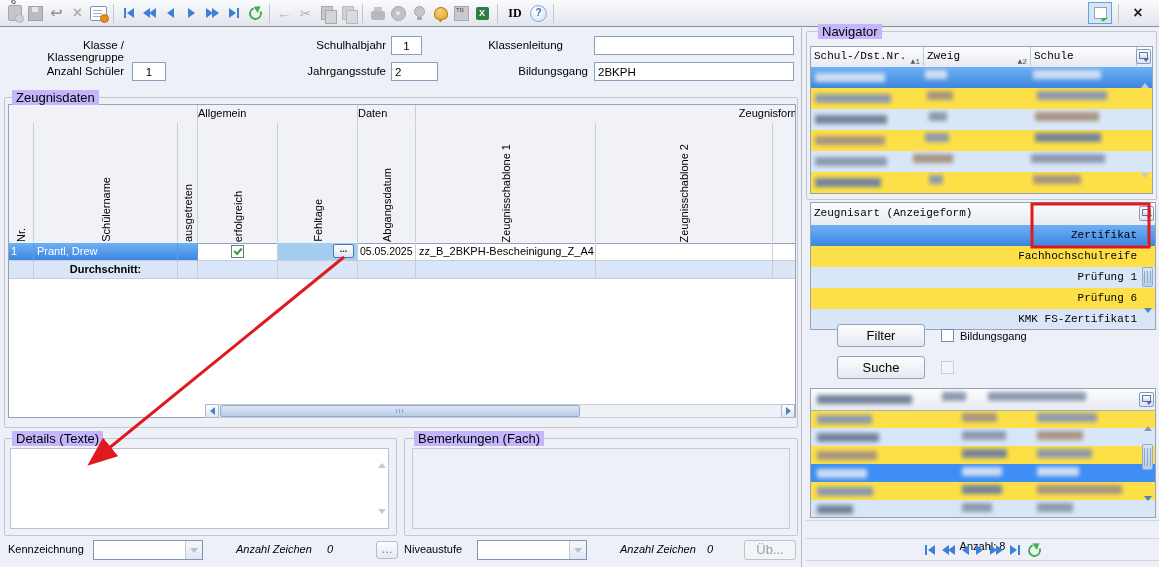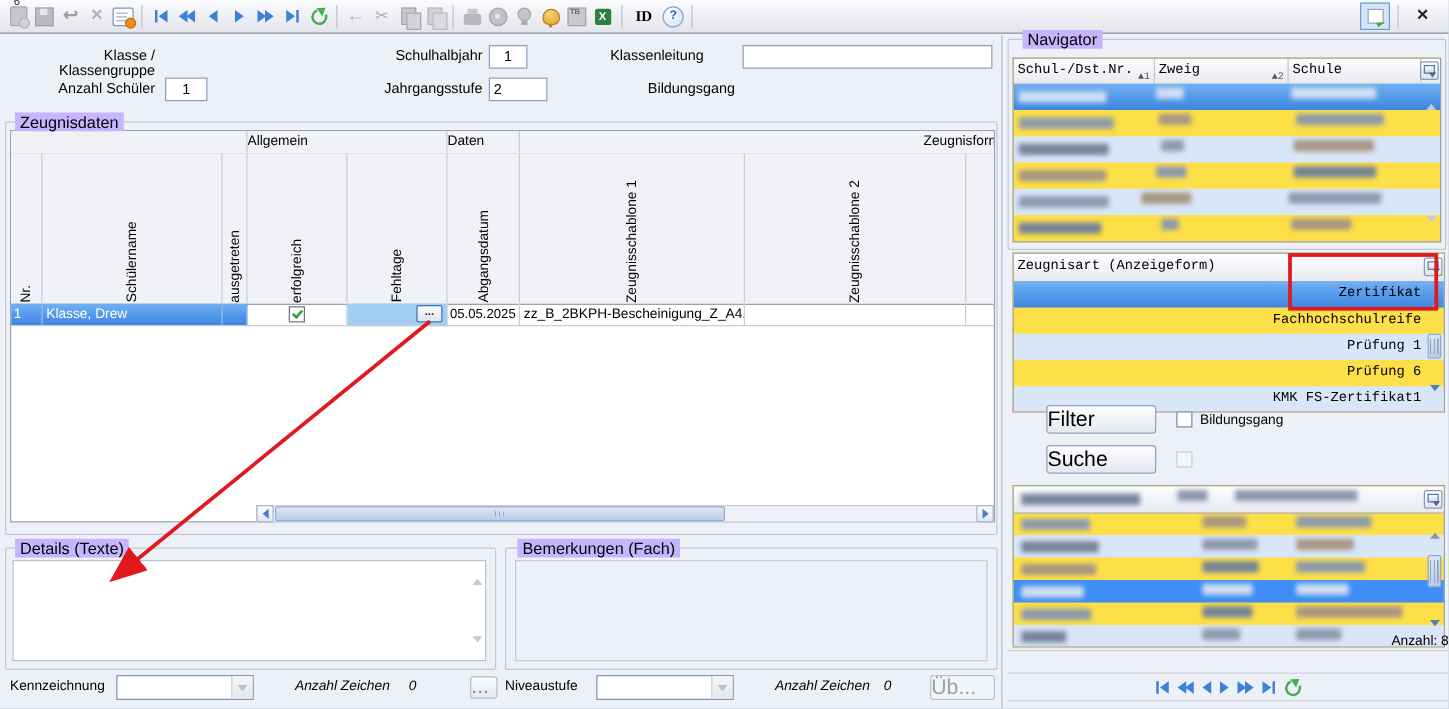--- a/index.html
+++ b/index.html
@@ -88,21 +88,21 @@
   .ch-r{width:0;height:0;border-top:4px solid transparent;border-bottom:4px solid transparent;border-left:5px solid #4a80c8;}
   .ch-u{width:0;height:0;border-left:4px solid transparent;border-right:4px solid transparent;border-bottom:5px solid #9aa8bc;}
   .ch-d{width:0;height:0;border-left:4px solid transparent;border-right:4px solid transparent;border-top:5px solid #9aa8bc;}
   .ch-d.blue{border-top-color:#4a80c8;}
   
   .combo{position:absolute;height:20px;background:#fff;border:1px solid #7a96b8;box-sizing:border-box;}
   .combo .arr{position:absolute;right:0;top:0;bottom:0;width:16px;background:linear-gradient(#f6f7fa,#e2e6ee);
               border-left:1px solid #c2cad8;display:flex;align-items:center;justify-content:center;}
   .ital{font-style:italic;}
   .btn{position:absolute;background:linear-gradient(#fdfdfe,#e4e8f0);border:1px solid #8fa3c2;border-radius:3px;
-       box-sizing:border-box;font-size:17px;}
+       text-align:center;box-sizing:border-box;font-size:13px;}
   .btn.disabled{background:#f3f4f7;border-color:#bcc2cc;color:#9aa0aa;}
   
   .lv{position:absolute;background:#fde047;border:1px solid #9aa2b2;box-sizing:border-box;overflow:hidden;font-family:Liberation Mono, monospace;}
   .lvhead{position:absolute;left:0;top:0;right:0;height:20px;background:linear-gradient(#fcfdfe,#e7eaf1);border-bottom:1px solid #aab2c0;}
   .lvhcell{position:absolute;top:0;height:19px;line-height:19px;border-right:1px solid #c2c8d2;box-sizing:border-box;padding-left:3px;overflow:hidden;white-space:nowrap;}
   .sortmark{position:absolute;top:0;font-size:8px;color:#555;}
   .lvrow{position:absolute;left:0;overflow:hidden;white-space:nowrap;}
   .altb{background:#d9e6f7;}
   .selrow{background:linear-gradient(#70b0f4,#3c86e0);}
   .selrow2{background:#3e8ef5;}
@@ -225,20 +225,21 @@
   <div class="flabel" style="left:262px;top:39px;width:124px;">Schulhalbjahr</div>
   <input class="inp center" style="left: 391px; top: 36px; width: 31px;" value="1">
   <div class="flabel" style="left:435px;top:39px;width:128px;">Klassenleitung</div>
   <input class="inp" style="left: 594px; top: 36px; width: 200px;" value="">
 
   <div class="flabel" style="left:6px;top:65px;width:118px;">Anzahl Schüler</div>
   <input class="inp center" style="left: 132px; top: 62px; width: 34px;" value="1">
   <div class="flabel" style="left:262px;top:65px;width:124px;">Jahrgangsstufe</div>
   <input class="inp" style="left: 391px; top: 62px; width: 47px;" value="2">
   <div class="flabel" style="left:460px;top:65px;width:128px;">Bildungsgang</div>
+  <input class="inp" style="left: 594px; top: 62px; width: 200px;" value="2BKPH">
 
   <div class="gbx" style="left:4px;top:97px;width:792px;height:329px;"></div>
   <div class="glbl" style="left:12px;top:90px;">Zeugnisdaten</div>
 
   <div class="grid">
 
     <div class="bandrow">
       <div class="bandcell" style="left:0;width:189px;"></div>
       <div class="bandcell" style="left:189px;width:160px;text-align:left;">Allgemein</div>
       <div class="bandcell" style="left:349px;width:58px;">Daten</div>
@@ -268,34 +269,45 @@
           <span class="vtext">Zeugnisschablone 1</span>
         </div>
       <div class="vcell" style="left:587px;width:177px;">
           <span class="vtext">Zeugnisschablone 2</span>
         </div>
       <div class="vcell" style="left:764px;width:22px;border-right:none;"></div>
     </div>
 
     <div class="drow" style="top:138px;">
       <div class="dc sel" style="left:0;width:25px;padding-left:2px;">1</div>
-      <div class="dc sel" style="left:25px;width:144px;padding-left:3px;">Klasse, Drew</div>
+      <div class="dc sel" style="left:25px;width:144px;padding-left:3px;">Prantl, Drew</div>
       <div class="dc sel" style="left:169px;width:20px;"></div>
       <div class="dc" style="left:189px;width:80px;">
         <span class="cbx checked" style="left:33px;top:2px;"></span>
       </div>
       <div class="dc" style="left:269px;width:80px;background:#a2cef1;">
         <span class="cellbtn">...</span>
       </div>
       <div class="dc" style="left:349px;width:58px;padding-left:2px;font-size:10.5px;">05.05.2025</div>
       <div class="dc" style="left:407px;width:180px;padding-left:3px;">zz_B_2BKPH-Bescheinigung_Z_A4...</div>
       <div class="dc" style="left:587px;width:177px;"></div>
       <div class="dc" style="left:764px;width:22px;border-right:none;"></div>
     </div>
 
+    <div class="drow" style="top:156px;">
+      <div class="dc altb" style="left:0;width:25px;"></div>
+      <div class="dc altb" style="left:25px;width:144px;text-align:center;font-weight:bold;">Durchschnitt:</div>
+      <div class="dc altb" style="left:169px;width:20px;"></div>
+      <div class="dc altb" style="left:189px;width:80px;"></div>
+      <div class="dc altb" style="left:269px;width:80px;"></div>
+      <div class="dc altb" style="left:349px;width:58px;"></div>
+      <div class="dc altb" style="left:407px;width:180px;"></div>
+      <div class="dc altb" style="left:587px;width:177px;"></div>
+      <div class="dc altb" style="left:764px;width:22px;border-right:none;"></div>
+    </div>
 
     <div class="sbtrack" style="left:196px;top:299px;width:590px;height:14px;"></div>
     <div class="sbbtn" style="left:196px;top:299px;width:14px;height:14px;">
         <span class="ch-l"></span>
       </div>
     <div class="sbthumb" style="left:211px;top:300px;width:360px;height:12px;"></div>
     <div class="sbbtn" style="left:772px;top:299px;width:14px;height:14px;">
         <span class="ch-r"></span>
       </div>
   </div>
@@ -406,21 +418,21 @@
     </div>
     <div class="lvrow altb" style="top:111px;width:346px;height:18px;">
       <span class="bb d" style="width:36px;margin:5px 0 0 6px;"></span><span class="bb" style="width:30px;margin-left:109px;"></span><span class="bb" style="width:36px;margin-left:45px;"></span>
     </div>
     <span class="abs" style="right:3px;top:25px;"><span class="ch-u" style="border-bottom-color:#8a98ac"></span></span>
     <div class="sbthumb" style="right:2px;top:55px;width:11px;height:26px;"></div>
     <span class="abs" style="right:3px;bottom:4px;"><span class="ch-d blue"></span></span>
   </div>
 
   <div class="hrline" style="left:806px;top:520px;width:353px;"></div>
-  <div class="abs" style="left:806px;top:507px;width:353px;text-align:right;">Anzahl: 8</div>
+  <div class="abs" style="left:806px;top:540px;width:353px;text-align:center;">Anzahl: 8</div>
   <div class="hrline" style="left:806px;top:538px;width:353px;"></div>
   <div class="abs" style="left:806px;top:541px;width:353px;height:18px;display:flex;align-items:center;justify-content:center;gap:7px;">
     <span class="navi">
         <span class="nbar"></span>
         <span class="tri-l"></span>
       </span>
     <span class="navi">
         <span class="tri-l"></span>
         <span class="tri-l" style="margin-left:-2px"></span>
       </span>

